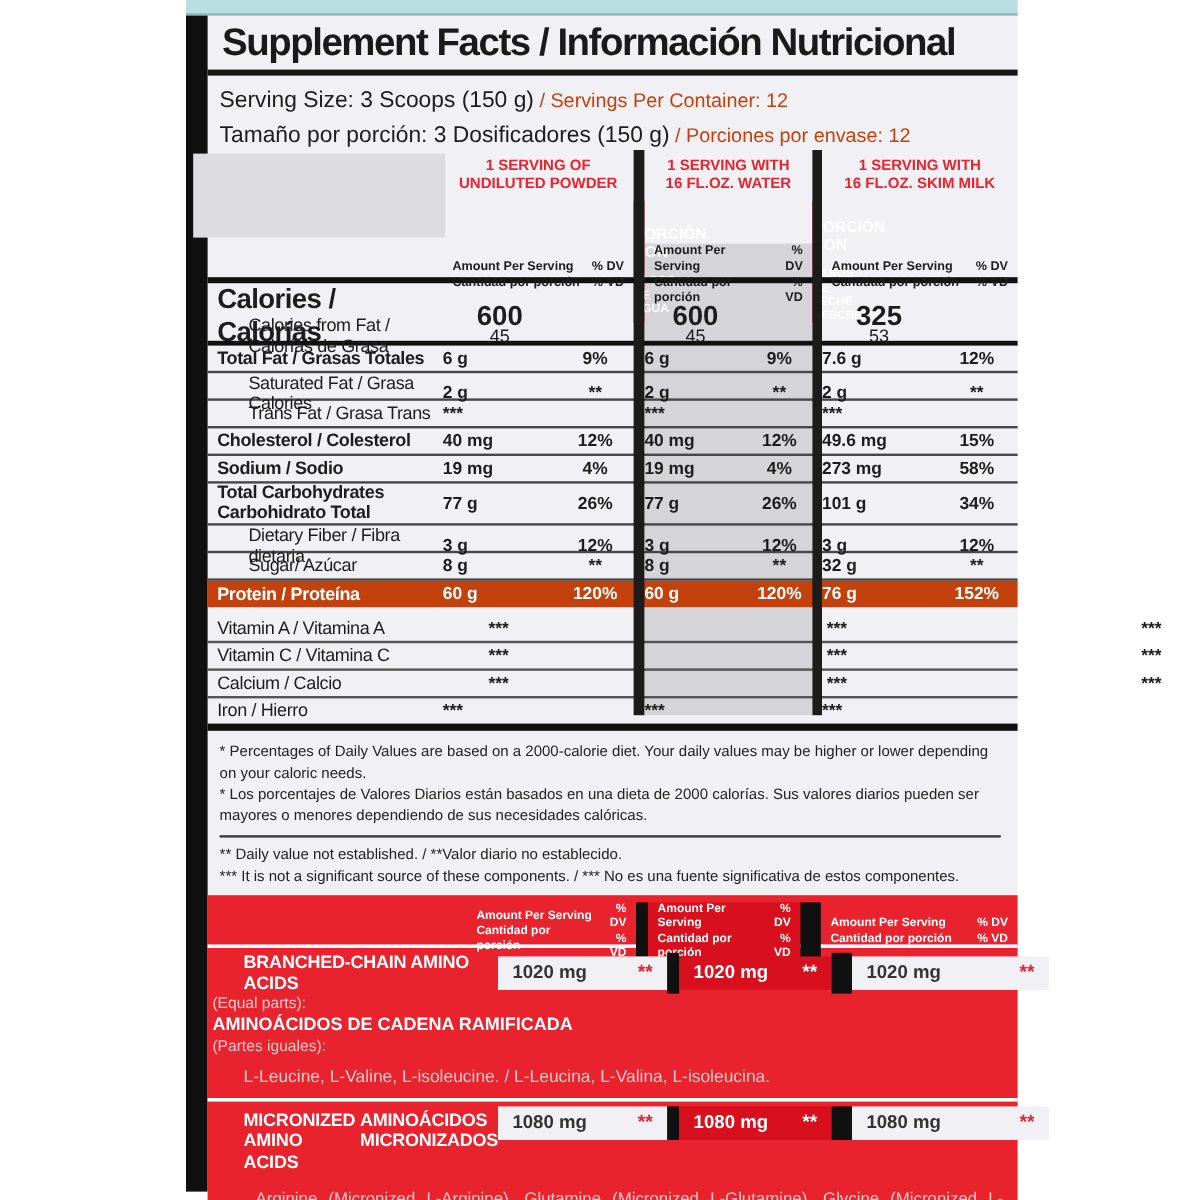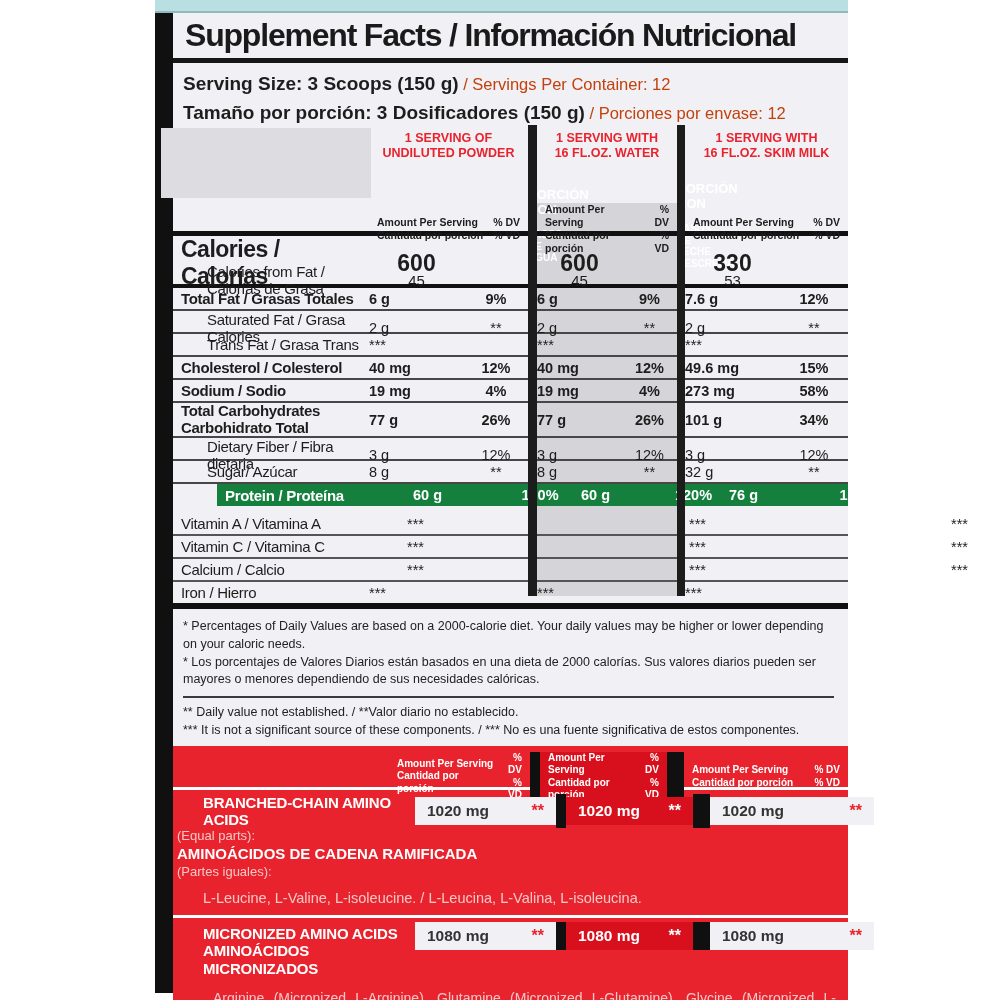--- a/index.html
+++ b/index.html
@@ -6,21 +6,21 @@
     font-family:"Liberation Sans", sans-serif; color:#1d1d1d;}
   .label{position:absolute;left:155px;top:0;width:693px;height:993px;background:#f1f0f5;}
   .cyanbar{position:absolute;left:0;top:0;width:693px;height:13px;background:#b9dfe3;border-bottom:2px solid #8fb9bd;box-sizing:border-box;}
   .body{position:absolute;left:0;top:13px;width:693px;bottom:0;border-left:18px solid #101010;box-sizing:border-box;}
   .inner{position:relative;width:675px;}
 
   .title-sec{height:50px;border-bottom:5px solid #161616;display:flex;align-items:center;padding-left:12px;box-sizing:border-box;}
   .title-sec h1{font-size:32px;font-weight:bold;letter-spacing:-1.2px;margin:0;color:#1a1a1a;}
 
   .serving-sec{height:62px;padding:7px 0 0 10px;box-sizing:border-box;line-height:1.5;}
-  .serving-sec .b{font-weight:bold;font-size:19px;}
+  .serving-sec .b{font-weight:normal;font-size:19px;}
   .serving-sec .r{font-size:16.5px;color:#c2410c;}
 
   
   .table-sec{position:relative;}
   .layer{position:absolute;z-index:0;}
   .gray-empty{left:-12px;top:3px;width:210px;height:70px;background:#dddce1;}
   .col2shade{left:364px;top:78px;width:140px;height:393px;background:#d5d4d9;}
   .vdiv{top:0;height:471px;background:#1c1c1c;z-index:3;}
   .vdiv.a{left:355px;width:9px;} .vdiv.b{left:504px;width:8px;}
 
@@ -41,23 +41,23 @@
   .calval{font-size:23px;font-weight:bold;text-align:center;}
   .calsub{font-size:15px;padding-left:34px;letter-spacing:-0.3px;}
   .calsubval{font-size:15px;text-align:center;}
 
   .row{height:21px;border-bottom:2px solid #474747;font-size:15px;}
   .row .name{padding-left:8px;font-weight:bold;letter-spacing:-0.3px;}
   .row.indent .name{padding-left:34px;font-weight:normal;}
   .row.plain .name{font-weight:normal;}
   .row .amt{font-weight:600;font-size:14.5px;}
   .row .dv{text-align:center;font-weight:600;font-size:14.5px;}
-  .row.indent .amt,.row.indent .dv,.row.plain .amt{font-weight:normal;}
+  .row.indent .amt,.row.indent .dv,.row.plain .amt{font-weight:bold;}
   .row.tall{height:33px;} .row.tall .name{line-height:1.1;display:flex;flex-direction:column;justify-content:center;height:100%;}
-  .row.protein{background:#15803d;color:#fff;border-bottom:none;height:22px;margin-left:44px;}
+  .row.protein{background:#c2410c;color:#fff;border-bottom:none;height:22px;}
   .row.protein .name,.row.protein .amt,.row.protein .dv{font-weight:bold;}
   .spacer{height:7px;position:relative;z-index:1;}
   .row.vita{border-bottom:2px solid #555;gap:38px;}
   .row.last{border-bottom:none;}
   .table-end{border-bottom:6px solid #111;position:relative;z-index:4;}
 
   
   .foot-sec{padding:9px 14px 6px 10px;font-size:12.5px;line-height:1.42;color:#222;}
   .foot-sec .divline{border-top:2px solid #3a3a3a;margin:7px 0 6px 0;}
   .foot-sec p{margin:0;}
@@ -74,21 +74,21 @@
   .aminorow .aname{font-size:15px;font-weight:bold;padding-left:4px;letter-spacing:-0.2px;line-height:1.15;}
   .vbox{height:28px;display:flex;justify-content:space-between;align-items:center;padding:0 12px;box-sizing:border-box;}
   .vbox.light{background:#f1f0f5;color:#333;}
   .vbox.dark{background:#d8101d;color:#fff;}
   .vbox .v{font-size:15.5px;font-weight:600;}
   .vbox .s{font-weight:bold;} .vbox.light .s{color:#e8232d;} .vbox.dark .s{color:#fff;}
   .pink{color:#f6c7c7;}
   .subline{font-size:13px;padding-left:4px;line-height:1.25;}
   .esname{font-size:15px;font-weight:bold;padding-left:4px;line-height:1.3;}
   .aalist{font-size:14.5px;padding-left:30px;margin-top:10px;}
-  .micro-names{display:flex;flex-direction:column;justify-content:center;height:100%;padding-top:3px;box-sizing:border-box;}
+  .micro-names{display:flex;justify-content:flex-start;height:100%;padding-top:3px;box-sizing:border-box;}
   .aminopara{font-size:14px;line-height:1.45;text-align:justify;padding:0 12px 0 40px;margin-top:11px;}
 </style>
 </head>
 <body>
 
 <div class="label">
   <div class="cyanbar"></div>
   <div class="body">
     <div class="inner">
 
@@ -176,21 +176,21 @@
         </div>
 
         <div class="grid9 cal1">
           <div class="calname">Calories / Calorías</div>
           <div class="calval">600</div>
             <div></div>
             <div></div>
           <div class="calval">600</div>
             <div></div>
             <div></div>
-          <div class="calval">330</div>
+          <div class="calval">325</div>
             <div></div>
         </div>
         <div class="grid9 cal2">
           <div class="calsub">Calories from Fat / Calorías de Grasa</div>
           <div class="calsubval">45</div>
             <div></div>
             <div></div>
           <div class="calsubval">45</div>
             <div></div>
             <div></div>

